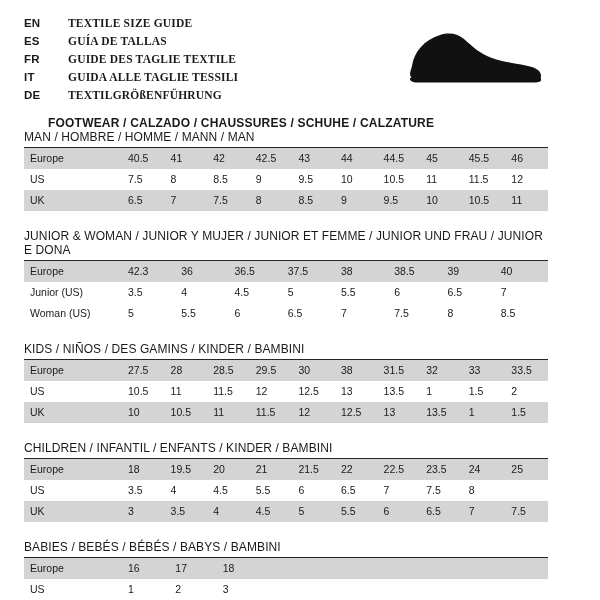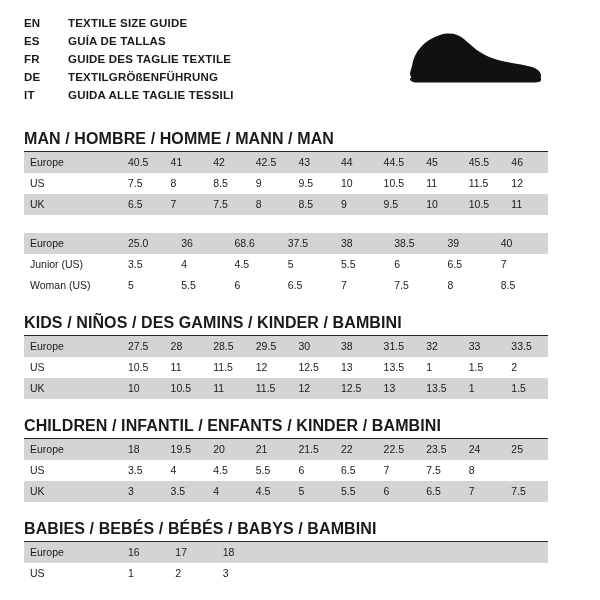--- a/index.html
+++ b/index.html
@@ -41,20 +41,21 @@
     white-space: nowrap;
   }
   .lang-code {
     width: 44px;
     font-weight: 700;
     letter-spacing: 0.2px;
   }
   .lang-title {
     font-weight: 700;
     letter-spacing: 0.2px;
+    font-family: Liberation Serif, serif;
   }
 
   .shoe {
     position: absolute;
     right: 28px;
     top: 22px;
     width: 160px;
     height: 70px;
   }
 
@@ -65,22 +66,22 @@
     margin-top: 12px;
     letter-spacing: 0.2px;
   }
 
   
   .block {
     padding: 0 24px;
     margin-top: 18px;
   }
   .block-head {
-    font-size: 16px;
-    font-weight: 700;
+    font-size: 12px;
+    font-weight: 400;
     border-bottom: 1px solid #262626;
     padding-bottom: 3px;
     margin-bottom: 0;
     letter-spacing: 0.1px;
   }
   table.size {
     width: 100%;
     border-collapse: collapse;
     font-size: 10.5px;
     table-layout: fixed;
@@ -117,35 +118,36 @@
         </tr>
         <tr>
           <td class="lang-code">ES</td>
           <td class="lang-title">GUÍA DE TALLAS</td>
         </tr>
         <tr>
           <td class="lang-code">FR</td>
           <td class="lang-title">GUIDE DES TAGLIE TEXTILE</td>
         </tr>
         <tr>
+          <td class="lang-code">IT</td>
+          <td class="lang-title">GUIDA ALLE TAGLIE TESSILI</td>
+        </tr>
+        <tr>
           <td class="lang-code">DE</td>
           <td class="lang-title">TEXTILGRÖßENFÜHRUNG</td>
-        </tr>
-        <tr>
-          <td class="lang-code">IT</td>
-          <td class="lang-title">GUIDA ALLE TAGLIE TESSILI</td>
         </tr>
       </tbody>
     </table>
 
     <svg class="shoe" viewBox="0 0 160 70">
       <path d="M28 44 C30 30 40 18 56 13 C66 10 74 12 80 17 C88 24 96 32 108 36 C122 41 138 42 148 45 C154 47 157 50 157 54 C157 58 153 60 146 60 L36 60 C30 60 26 56 26 51 Z" fill="#111111"></path>
       <path d="M26 56 L157 56 L157 58 C157 59.5 155 60.5 150 60.5 L33 60.5 C28 60.5 26 58.5 26 57 Z" fill="#111111"></path>
     </svg>
 
+    <div class="section-title">FOOTWEAR / CALZADO / CHAUSSURES / SCHUHE / CALZATURE</div>
   </div>
 
   <div class="block">
     <div class="block-head">MAN / HOMBRE / HOMME / MANN / MAN</div>
     <table class="size">
       <tbody>
         <tr class="shade">
           <td class="lbl">Europe</td>
           <td>40.5</td>
           <td>41</td>
@@ -182,27 +184,28 @@
           <td>9.5</td>
           <td>10</td>
           <td>10.5</td>
           <td>11</td>
         </tr>
       </tbody>
     </table>
   </div>
 
   <div class="block">
+    <div class="block-head">JUNIOR &amp; WOMAN / JUNIOR Y MUJER / JUNIOR ET FEMME / JUNIOR UND FRAU / JUNIOR E DONA</div>
     <table class="size">
       <tbody>
         <tr class="shade">
           <td class="lbl">Europe</td>
-          <td>25.0</td>
+          <td>42.3</td>
           <td>36</td>
-          <td>68.6</td>
+          <td>36.5</td>
           <td>37.5</td>
           <td>38</td>
           <td>38.5</td>
           <td>39</td>
           <td>40</td>
         </tr>
         <tr>
           <td class="lbl">Junior (US)</td>
           <td>3.5</td>
           <td>4</td>

